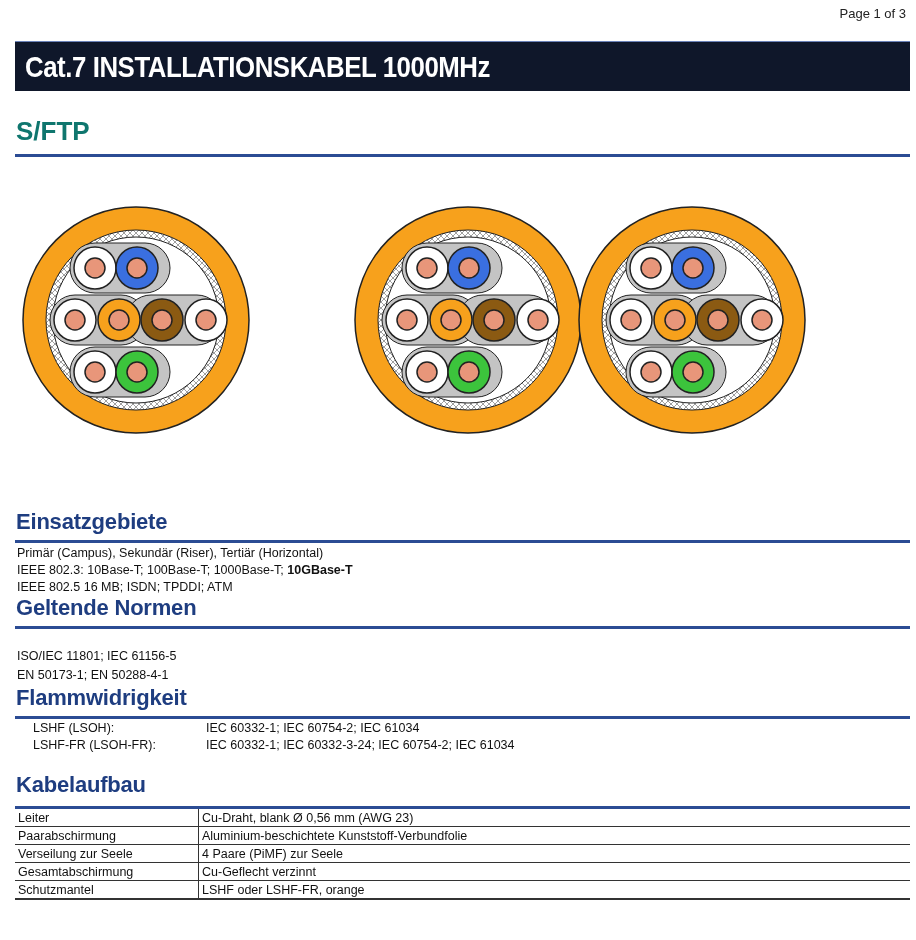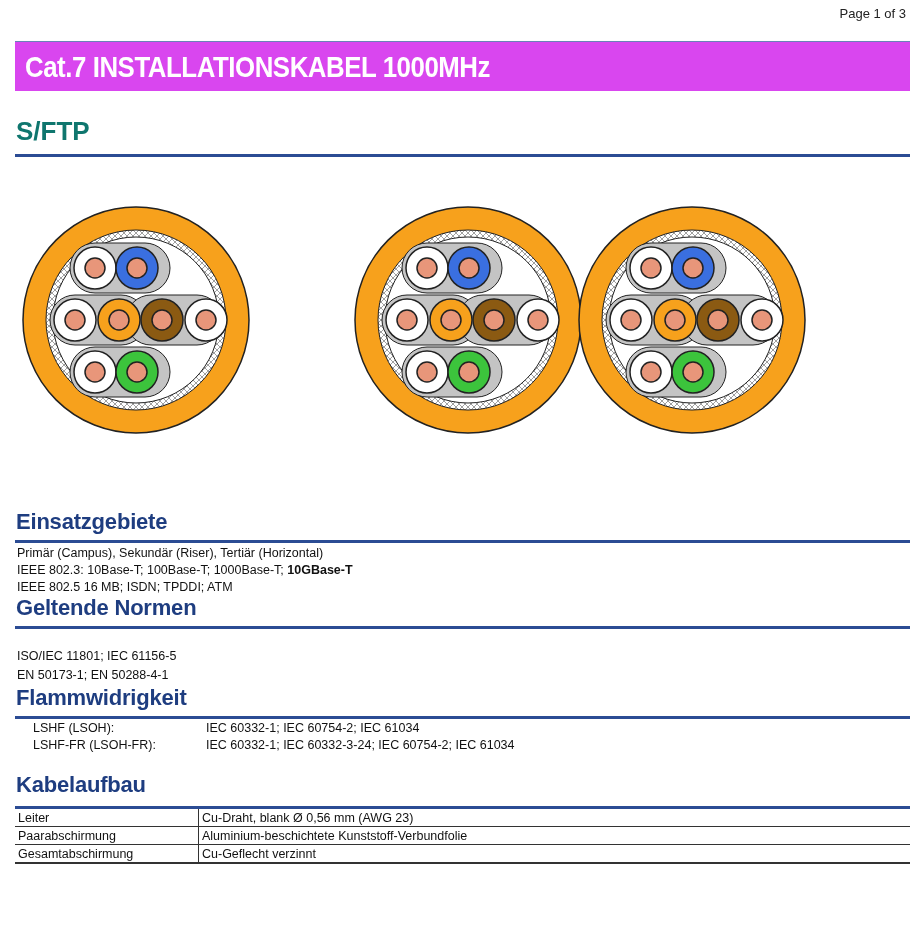--- a/index.html
+++ b/index.html
@@ -1,18 +1,18 @@
 <!DOCTYPE html>
 <html><head>
 <meta charset="utf-8">
 <style>
   html, body { margin:0; padding:0; background:#ffffff; }
   body { width:916px; height:940px; position:relative; overflow:hidden; font-family:"Liberation Sans", sans-serif; color:#111; }
   .page-num { position:absolute; top:6px; right:10px; font-size:13px; color:#222; }
-  .title-bar { position:absolute; left:15px; top:41px; width:895px; height:50px; background:#d946ef; border-top:1px solid #6a82b8; box-sizing:border-box; }
+  .title-bar { position:absolute; left:15px; top:41px; width:895px; height:50px; background:#0f172a; border-top:1px solid #6a82b8; box-sizing:border-box; }
   .title-bar span { position:absolute; left:10px; top:8px; color:#fff; font-weight:bold; font-size:30px; letter-spacing:-0.5px; transform:scaleX(0.86); transform-origin:left center; white-space:nowrap; }
   .h1 { position:absolute; left:16px; color:#0f766e; font-weight:bold; font-size:26px; }
   .rule { position:absolute; left:15px; width:895px; height:3px; background:#2b4c94; }
   .h2 { position:absolute; left:16px; color:#1e3d80; font-weight:bold; font-size:22px; letter-spacing:-0.2px; }
   .txt { position:absolute; left:17px; font-size:12.5px; color:#111; line-height:16px; white-space:nowrap; }
   .txt b { font-weight:bold; }
   .flam-row { position:absolute; left:17px; font-size:12.5px; line-height:16px; white-space:nowrap; }
   .flam-row .k { position:absolute; left:16px;text-align:right; }
   .flam-row .v { position:absolute; left:189px;text-align:center; }
   table.spec { position:absolute; left:15px; top:806px; width:895px; border-collapse:collapse; font-size:12.5px; }
@@ -108,17 +108,25 @@
   <tbody>
       <tr>
         <td class="k">Leiter</td>
         <td>Cu-Draht, blank Ø 0,56 mm (AWG 23)</td>
       </tr>
   <tr>
         <td class="k">Paarabschirmung</td>
         <td>Aluminium-beschichtete Kunststoff-Verbundfolie</td>
       </tr>
   <tr>
+        <td class="k">Verseilung zur Seele</td>
+        <td>4 Paare (PiMF) zur Seele</td>
+      </tr>
+  <tr>
         <td class="k">Gesamtabschirmung</td>
         <td>Cu-Geflecht verzinnt</td>
+      </tr>
+  <tr>
+        <td class="k">Schutzmantel</td>
+        <td>LSHF oder LSHF-FR, orange</td>
       </tr>
 </tbody>
   </table>
 
 </body></html>

